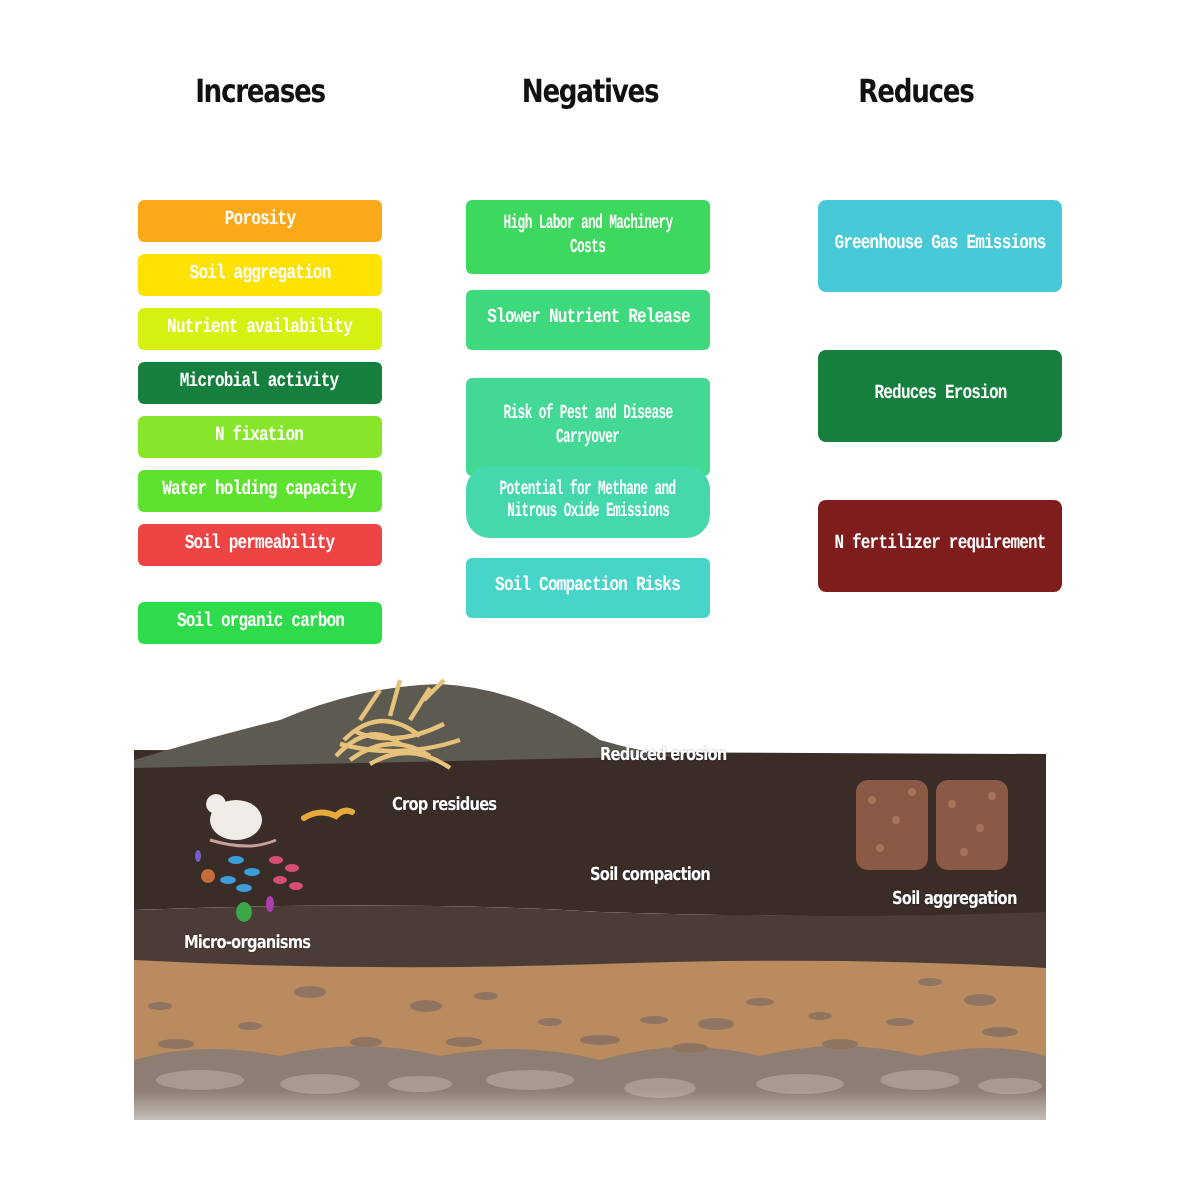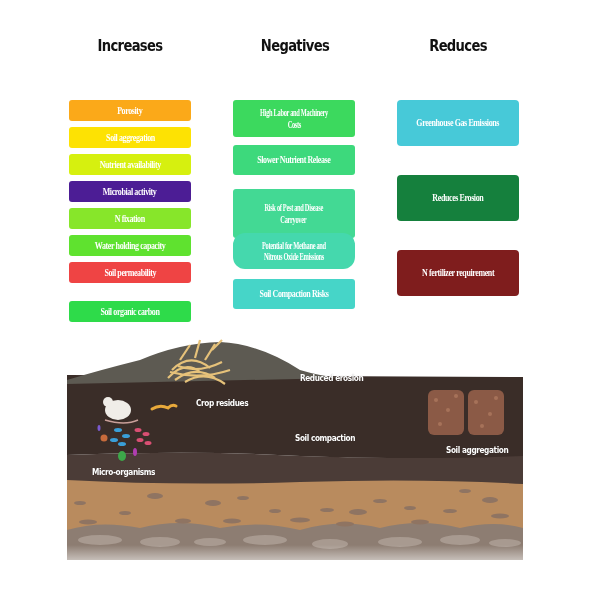--- a/index.html
+++ b/index.html
@@ -1,43 +1,43 @@
 <!DOCTYPE html>
 <html><head>
 <meta charset="utf-8">
 <style>
   html, body { margin: 0; padding: 0; background: #ffffff; }
   body { width: 600px; height: 600px; position: relative; overflow: hidden; font-family: "DejaVu Sans", sans-serif; }
   .hdr { position: absolute; top: 36px; font-family: "DejaVu Sans", sans-serif; font-weight: bold; font-size: 16px; color: #111; letter-spacing: -0.8px; transform: scaleX(0.82); transform-origin: center; text-align: center; width: 140px; }
-  .box { position: absolute; color: #fff; border-radius: 3px; display: flex; align-items: center; justify-content: center; text-align: center; font-family: Liberation Serif, serif; font-weight: bold; letter-spacing: -0.5px; line-height: 1.15; box-sizing: border-box; padding: 0 3px; }
+  .box { position: absolute; color: #fff; border-radius: 3px; display: flex; align-items: center; justify-content: center; text-align: center; font-family: Liberation Mono, monospace; font-weight: bold; letter-spacing: -0.5px; line-height: 1.15; box-sizing: border-box; padding: 0 3px; }
   .box span { display: inline-block; transform: scaleX(0.8); transform-origin: center; white-space: nowrap; }
   .inc { left: 69px; width: 122px; height: 21px; font-size: 10px; }
   .neg { left: 233px; width: 122px; font-size: 10px; border-radius: 3px; }
-  .red { left: 397px; width: 122px; height: 46px; font-size: 10px; border-radius: 4px; }
+  .red { left: 409px; width: 122px; height: 46px; font-size: 10px; border-radius: 4px; }
   .soil { position: absolute; left: 0; top: 330px; width: 600px; height: 250px; }
   .lbl { position: absolute; color: #fff; font-family: "DejaVu Sans", sans-serif; font-size: 9px; font-weight: bold; letter-spacing: -0.5px; transform: scaleX(0.82); transform-origin: left center; white-space: nowrap; text-shadow: 0 0 1px rgba(0,0,0,0.4); }
 </style>
 </head>
 <body>
 
 <div class="hdr" style="left:60px;">Increases</div>
 <div class="hdr" style="left:225px;">Negatives</div>
 <div class="hdr" style="left:388px;">Reduces</div>
 
 <div id="col-increases">
   <div class="box inc" style="top: 100px; background: rgb(251, 169, 25);">
       <span>Porosity</span>
     </div>
   <div class="box inc" style="top: 127px; background: rgb(253, 226, 3);">
       <span>Soil aggregation</span>
     </div>
   <div class="box inc" style="top: 154px; background: rgb(214, 240, 15);">
       <span>Nutrient availability</span>
     </div>
-  <div class="box inc" style="top: 181px; background: #4c1d95;">
+  <div class="box inc" style="top: 181px; background: #15803d;">
       <span>Microbial activity</span>
     </div>
   <div class="box inc" style="top: 208px; background: rgb(135, 230, 42);">
       <span>N fixation</span>
     </div>
   <div class="box inc" style="top: 235px; background: rgb(95, 226, 47);">
       <span>Water holding capacity</span>
     </div>
   <div class="box inc" style="top: 262px; background: #ef4444;">
       <span>Soil permeability</span>

